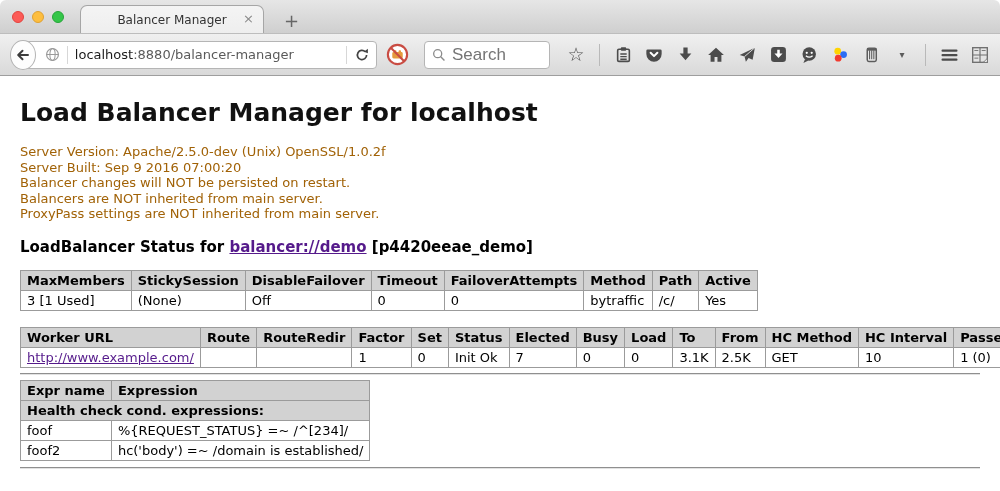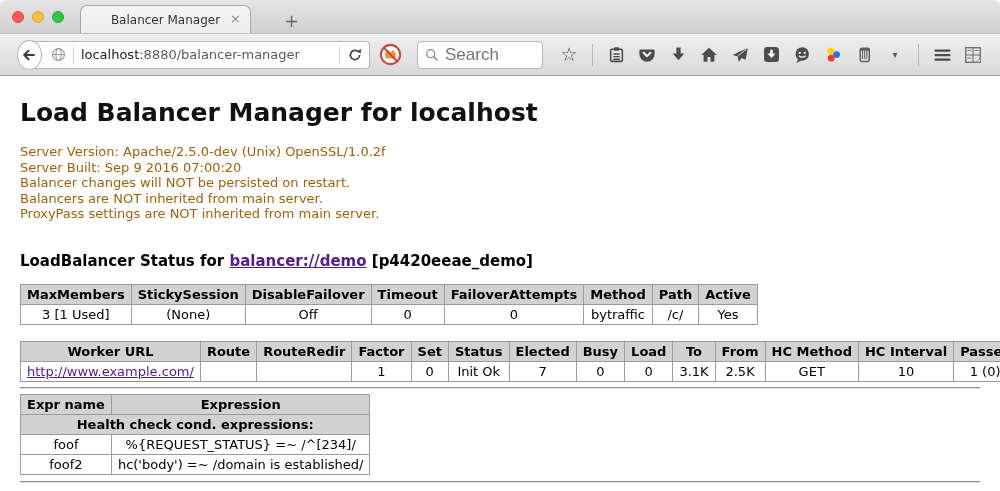--- a/index.html
+++ b/index.html
@@ -9,31 +9,31 @@
   
   .chrome { width:1000px; }
   .tabbar { position:relative; height:33px;
             background:linear-gradient(#e6e6e6,#cfcfcf);
             border-radius:6px 6px 0 0; }
   .traffic { position:absolute; left:12px; top:11px; display:flex; gap:8px; }
   .tl { width:12px; height:12px; border-radius:50%; display:inline-block; }
   .tl.red    { background:#fc5b57; border:1px solid #e2443f; }
   .tl.yellow { background:#fdbe3f; border:1px solid #dfa133; }
   .tl.green  { background:#35c649; border:1px solid #27a53a; }
-  .tab { position:absolute; left:80px; bottom:0; width:171px; height:28px;
+  .tab { position:absolute; left:80px; bottom:0; width:184px; height:28px;
          background:linear-gradient(#f4f4f4,#eeeeee);
          border:1px solid #a6a6a6; border-bottom:none;
          border-radius:7px 7px 0 0; display:flex; align-items:center;
          justify-content:center; font-size:12px; color:#333; }
   .tab-close { position:absolute; right:9px; top:6px; font-size:13px;
                color:#8a8a8a; line-height:14px; }
   .newtab { position:absolute; left:284px; bottom:3px; font-size:18px;
             color:#666; line-height:18px; }
   .toolbar { position:relative; height:43px; display:flex; align-items:center;
-             padding:0 17px; background:linear-gradient(#f0f0f0,#d9d9d9);
+             padding:0 10px; background:linear-gradient(#f0f0f0,#d9d9d9);
              border-top:1px solid #bdbdbd; border-bottom:1px solid #9e9e9e; }
   .backbtn { width:30px; height:30px; border-radius:50%; background:#fdfdfd;
              border:1px solid #b3b3b3; display:flex; align-items:center;
              justify-content:center; z-index:2; margin-right:-16px; }
   .urlbar { width:414px; height:28px; background:#fff; border:1px solid #b5b5b5;
             border-radius:4px; display:flex; align-items:center;
             padding:0 6px 0 24px; }
   .urlbar .sep { width:1px; height:18px; background:#d7d7d7; margin:0 7px; }
   .urltext { font-size:13px; white-space:nowrap; overflow:hidden; flex:1; }
   .urltext .domain { color:#1b1b1b; }
@@ -50,26 +50,26 @@
                       justify-content:center; }
   .vsep { width:1px; height:22px; background:#b9b9b9; margin:0 2px; }
   .starglyph { font-size:19px; color:#4c4c4c; line-height:19px; }
   .caretglyph { font-size:10px; color:#5c5c5c; }
 
   
   .content { padding:0 20px; color:#000; }
   h1 { font-size:25px; line-height:1.2; font-weight:bold; color:#111;
        margin:22px 0 16px 0; }
   .info-lines { font-size:13px; line-height:15.6px; color:#a16207; }
-  h3 { font-size:15px; font-weight:bold; margin:30px 0 14px 0; }
+  h3 { font-size:15px; font-weight:bold; margin:16px 0 14px 0; }
   a.vlink { color:#551a8b; text-decoration:underline; }
   table.data { border-collapse:collapse; font-size:13px;
                border:1px solid #7d7d7d; }
   table.data th, table.data td { border:1px solid #9b9b9b; padding:1px 6px;
-               height:20px; text-align:center; box-sizing:border-box;
+               height:20px; text-align:left; box-sizing:border-box;
                white-space:nowrap; }
   table.data tr + tr th, table.data tr + tr td { border-top:1px dotted #9b9b9b; }
   table.data th { background:#d2d2d2; }
   td.left, th.left { text-align:left; }
   .gap16 { height:16px; }
   hr { border:none; border-top:1px solid #8f8f8f; border-bottom:1px solid #e2e2e2;
        height:2px; margin:5px 0 5px 0; background:#c9c9c9; }
   .hr2 { margin-top:6px; }
   svg { display:block; }
 </style>

